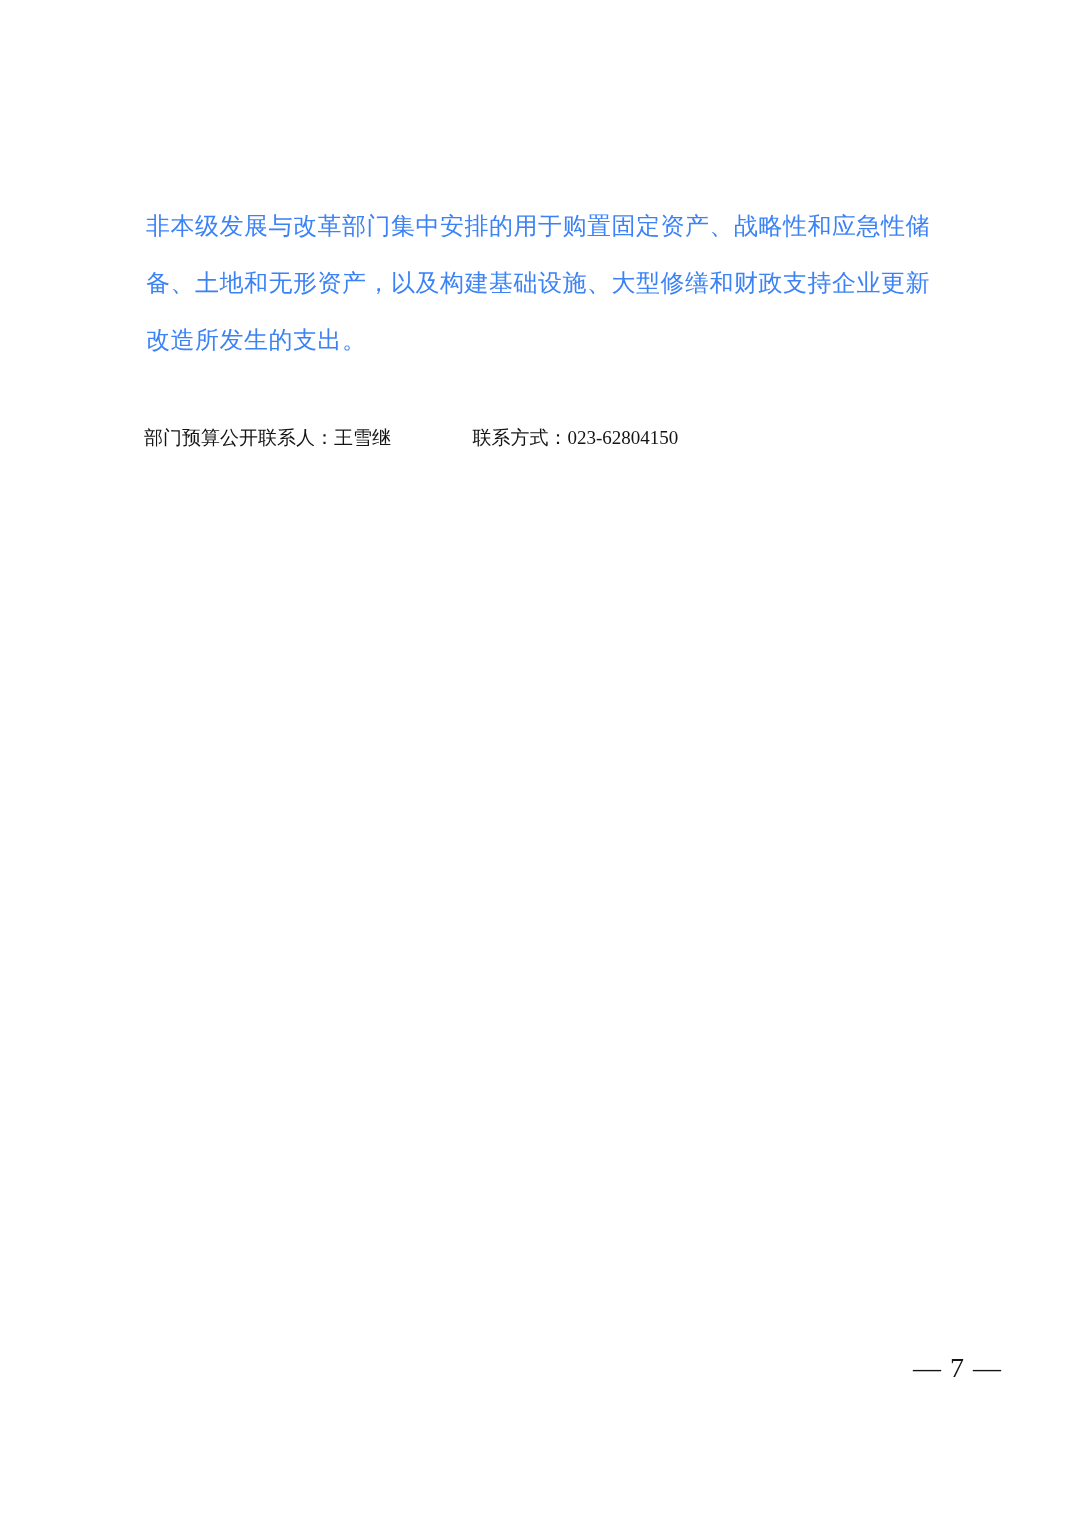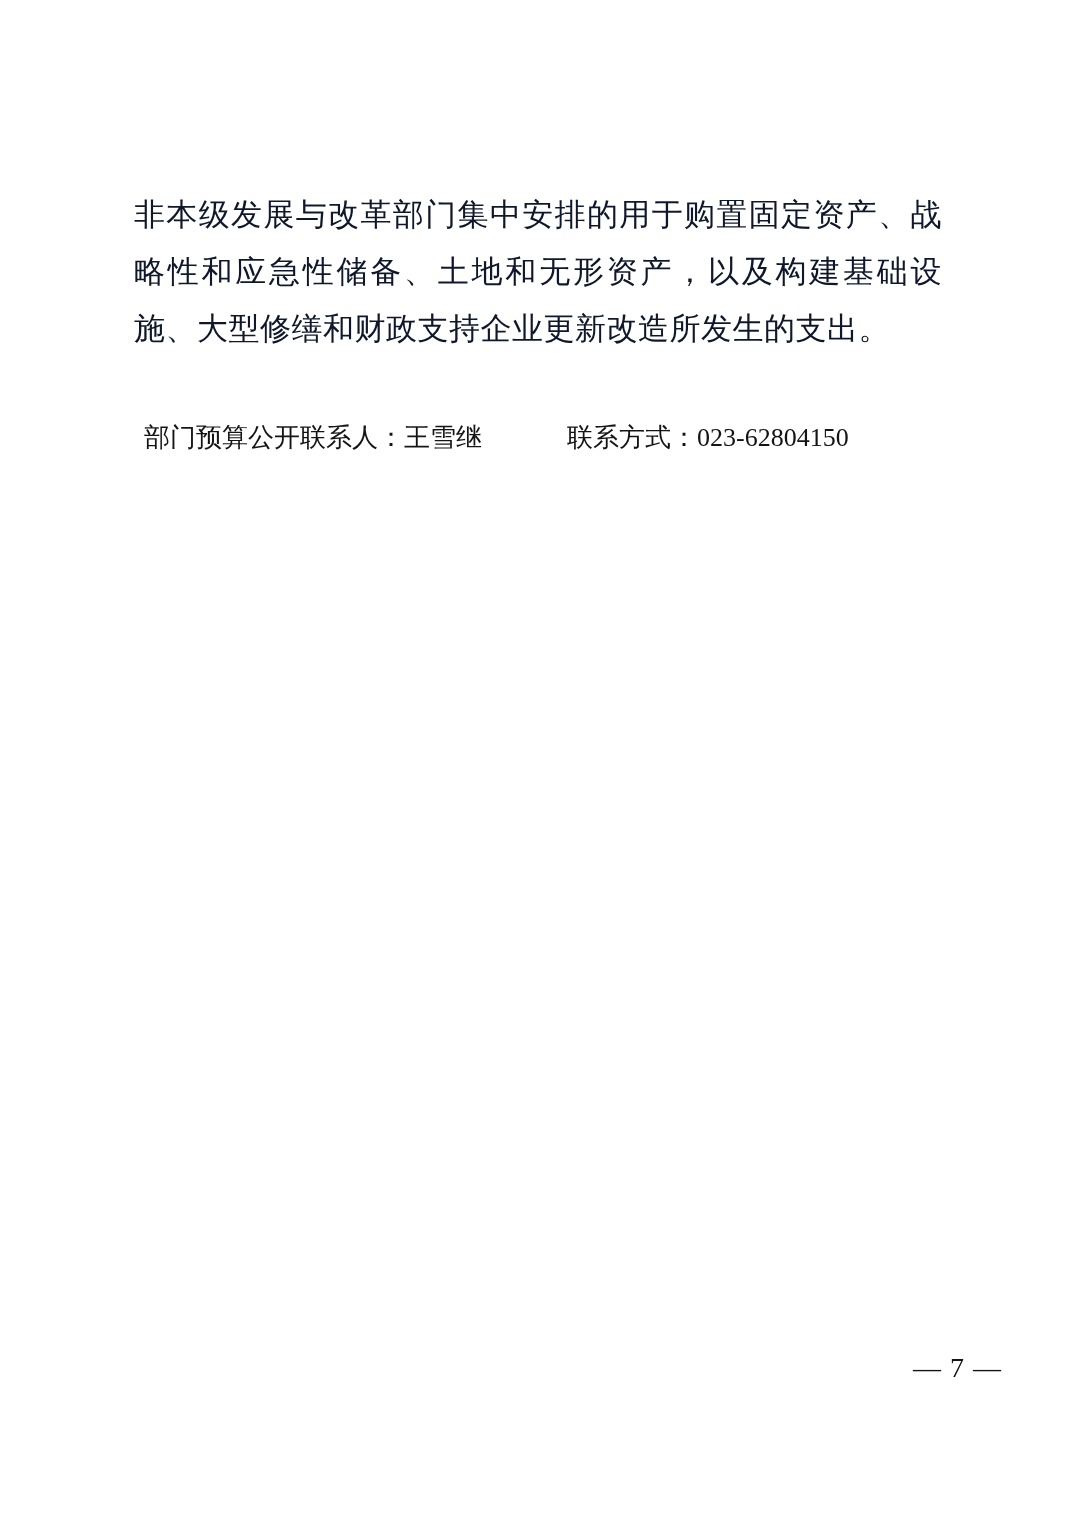--- a/index.html
+++ b/index.html
@@ -16,34 +16,34 @@
     font-family: "Liberation Serif", "DejaVu Serif", serif;
     color: #111111;
   }
   .body-block {
     position: absolute;
     left: 134px;
     top: 186px;
     width: 808px;
   }
   .para {
-    font-size: 31px;
+    font-size: 24px;
     line-height: 57px;
     letter-spacing: 0.5px;
     text-align: justify;
     text-justify: inter-character;
-    margin: 0;
-    color: #0f172a;
+    margin: 12px;
+    color: #3b82f6;
   }
   .contact-line {
     position: absolute;
     left: 144px;
     top: 415px;
     width: 800px;
-    font-size: 26px;
+    font-size: 19px;
     line-height: 46px;
     color: #141414;
     white-space: nowrap;
   }
   .contact-gap {
     display: inline-block;
     width: 72px;
   }
   .page-number {
     position: absolute;

